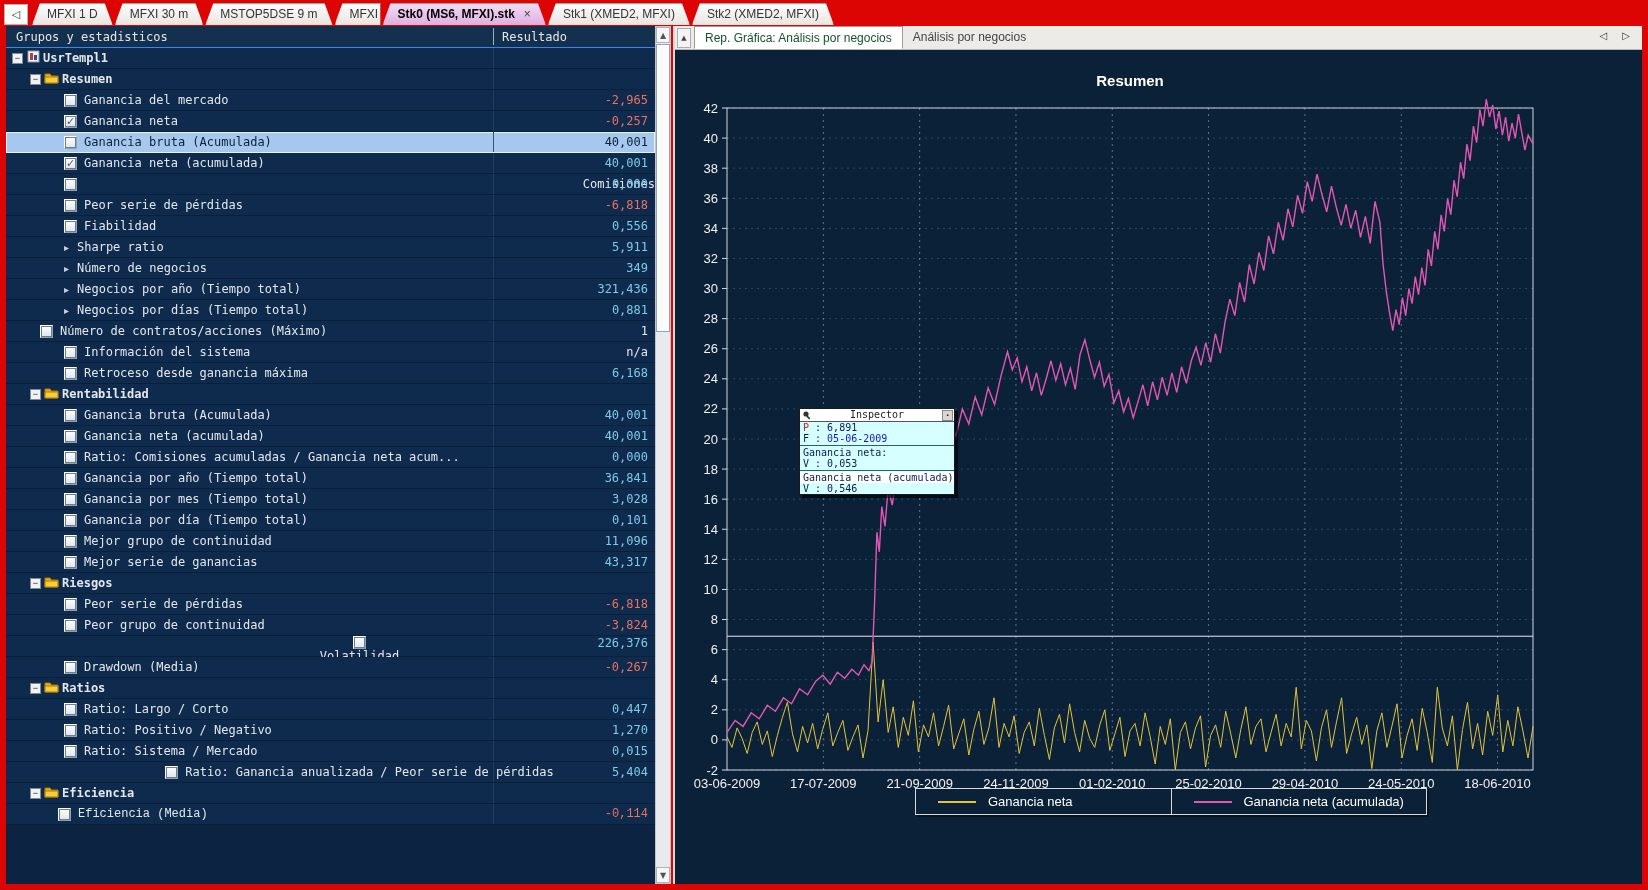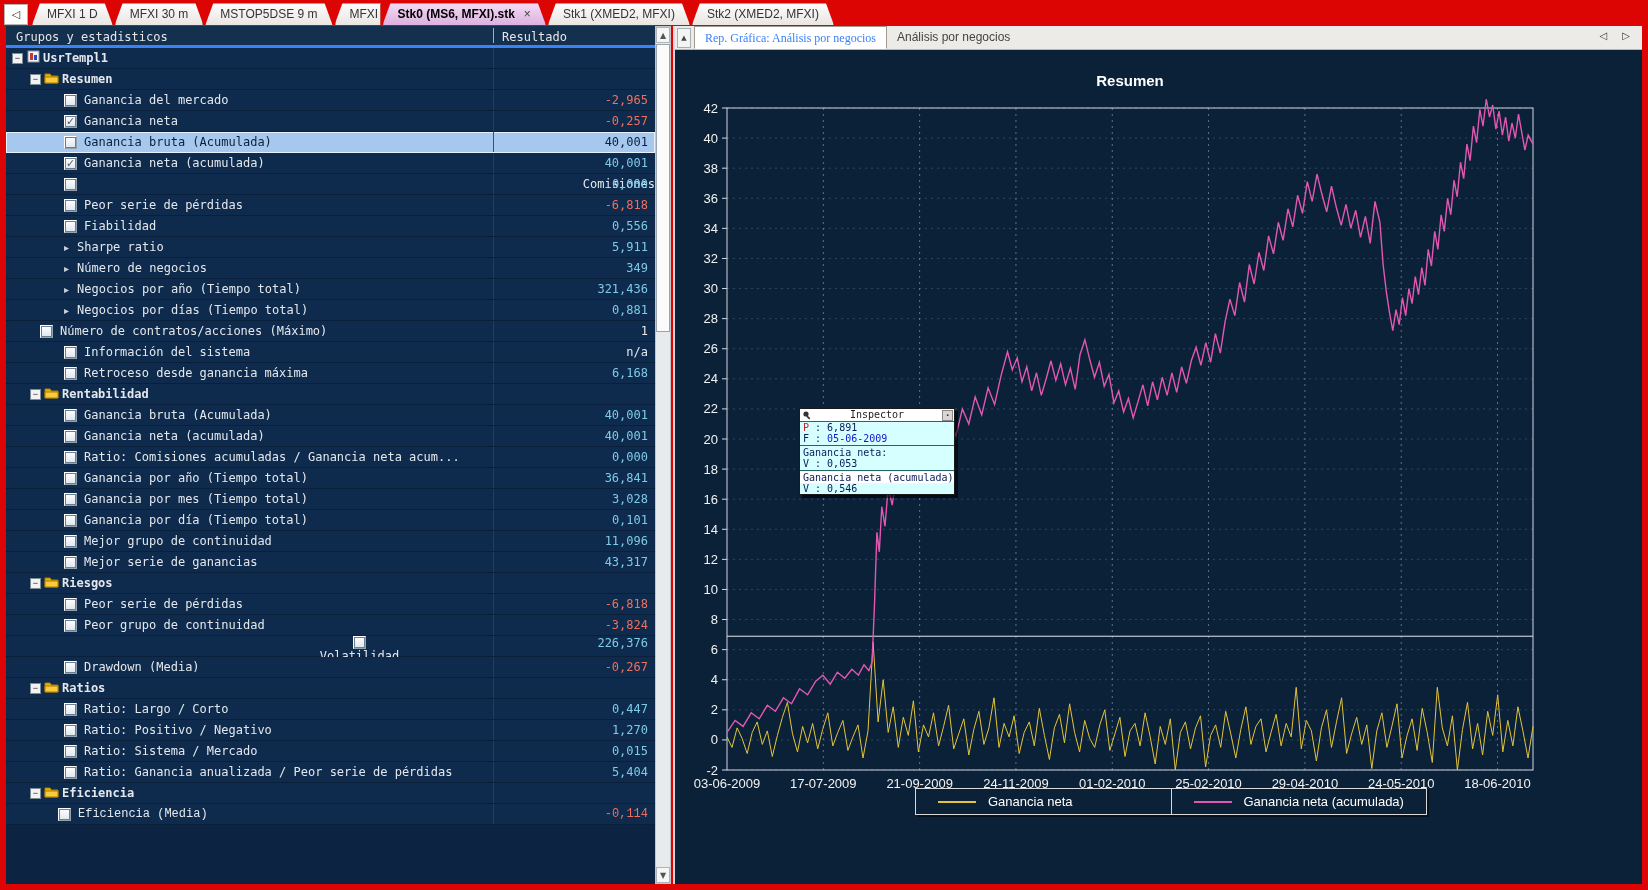--- a/index.html
+++ b/index.html
@@ -14,21 +14,21 @@
          background:linear-gradient(#fcfcfc,#e9e6e2); border:1px solid #a89f96; border-bottom:none;
          clip-path:polygon(8px 0, calc(100% - 8px) 0, 100% 100%, 0 100%); white-space:nowrap; }
   .tab.trunc { width:46px; overflow:hidden; clip-path:polygon(8px 0, 100% 0, 100% 100%, 0 100%); }
   .tab.active { background:linear-gradient(#f3daf4,#ddb0df); font-weight:bold; color:#000; }
   .tab .close { margin-left:9px; font-weight:normal; color:#444; font-size:12px; }
 
   
   #stats { position:absolute; left:6px; top:26px; width:649px; height:858px; background:#0c2342;
            font-family:"DejaVu Sans Mono",monospace; font-size:12px; overflow:hidden; }
   #stats-header { position:relative; height:22px; line-height:22px; color:#e6e6e6; background:#14304f;
-                  border-bottom:3px solid #3b82f6; }
+                  border-bottom:1px solid #3b82f6; }
   #stats-header .c1 { position:absolute; left:10px; }
   #stats-header .c2 { position:absolute; left:496px; }
   #stats-header .sep { position:absolute; left:487px; top:2px; bottom:2px; width:1px; background:#9fb0c2; }
   .trow { position:relative; height:21px; display:flex; align-items:center; color:#e4e8ec;
           border-bottom:1px solid rgba(0,0,0,0.25); background:#0e2a4c; }
   .trow .colsep { position:absolute; left:487px; top:0; bottom:0; width:1px; background:rgba(255,255,255,0.09); }
   .trow .lbl { white-space:nowrap; }
   .trow.group .lbl, .trow.root .lbl { font-weight:bold; }
   .trow .val { position:absolute; right:7px; white-space:nowrap; }
   .val.pos { color:#7ecbe8; }
@@ -55,21 +55,21 @@
   #sb-up { top:0; }
   #sb-down { bottom:0; }
   #sb-thumb { position:absolute; left:0; top:17px; width:14px; height:288px; background:#fbfbfb; border:1px solid #9aa2ab; }
 
   
   #report { position:absolute; left:673px; top:26px; width:969px; height:858px; background:#0b2138; border-left:2px solid #d5d8db; }
   #rtabs { position:relative; height:24px; background:#edebe8; border-bottom:1px solid #b9b5b0; display:flex; align-items:flex-end; }
   #rtab-scrolltop { width:14px; height:20px; margin:0 3px 1px 2px; background:#f4f4f4; border:1px solid #a8aeb4;
                     font-size:7px; color:#444; text-align:center; line-height:18px; font-family:"DejaVu Sans",sans-serif; }
   .rtab { height:23px; line-height:22px; padding:0 10px; font-size:12px; color:#444; white-space:nowrap; }
-  .rtab.active { background:#ffffff; border:1px solid #a29a91; border-bottom:1px solid #ffffff; color:#3b82f6;font-family:Liberation Serif, serif; }
+  .rtab.active { background:#ffffff; border:1px solid #a29a91; border-bottom:1px solid #ffffff; color:#14532d; }
   #rtab-nav { position:absolute; right:6px; top:4px; color:#333; font-size:10px; letter-spacing:6px;
               font-family:"DejaVu Sans",sans-serif; }
 
   #chart-region { position:absolute; left:0; top:24px; right:0; bottom:0; background:#0b2138; }
   #chart-title { position:absolute; left:52px; top:22px; width:806px; text-align:center; color:#ffffff;
                  font-size:15px; font-weight:bold; font-family:"Liberation Sans",sans-serif; }
   #chart-svg { position:absolute; left:0; top:0; }
 
   
   #legend { position:absolute; left:240px; top:738px; width:512px; height:27px; border:1px solid #d9d9d9;
@@ -356,21 +356,21 @@
           <span class="colsep"></span>
           <span class="val pos">1,270</span>
         </div>
         <div class="trow item" style="padding-left: 58px;">
           <span class="cb"></span>
           <span class="icon-gap"></span>
           <span class="lbl">Ratio: Sistema / Mercado</span>
           <span class="colsep"></span>
           <span class="val pos">0,015</span>
         </div>
-        <div class="trow item" style="padding-left: 58px;">
+        <div class="trow item" style="padding-left: 58px; justify-content: center;">
           <span class="cb"></span>
           <span class="icon-gap"></span>
           <span class="lbl">Ratio: Ganancia anualizada / Peor serie de pérdidas</span>
           <span class="colsep"></span>
           <span class="val pos">5,404</span>
         </div>
         <div class="trow group" style="padding-left: 24px;">
           <span class="minusbox">−</span>
           <span><svg width="15" height="12" style="margin:0 3px 0 3px" viewBox="0 0 15 12">
               <path d="M1 2 L6 2 L7.5 4 L14 4 L14 11 L1 11 Z" fill="#f2b200" stroke="#aa7c00"></path>

